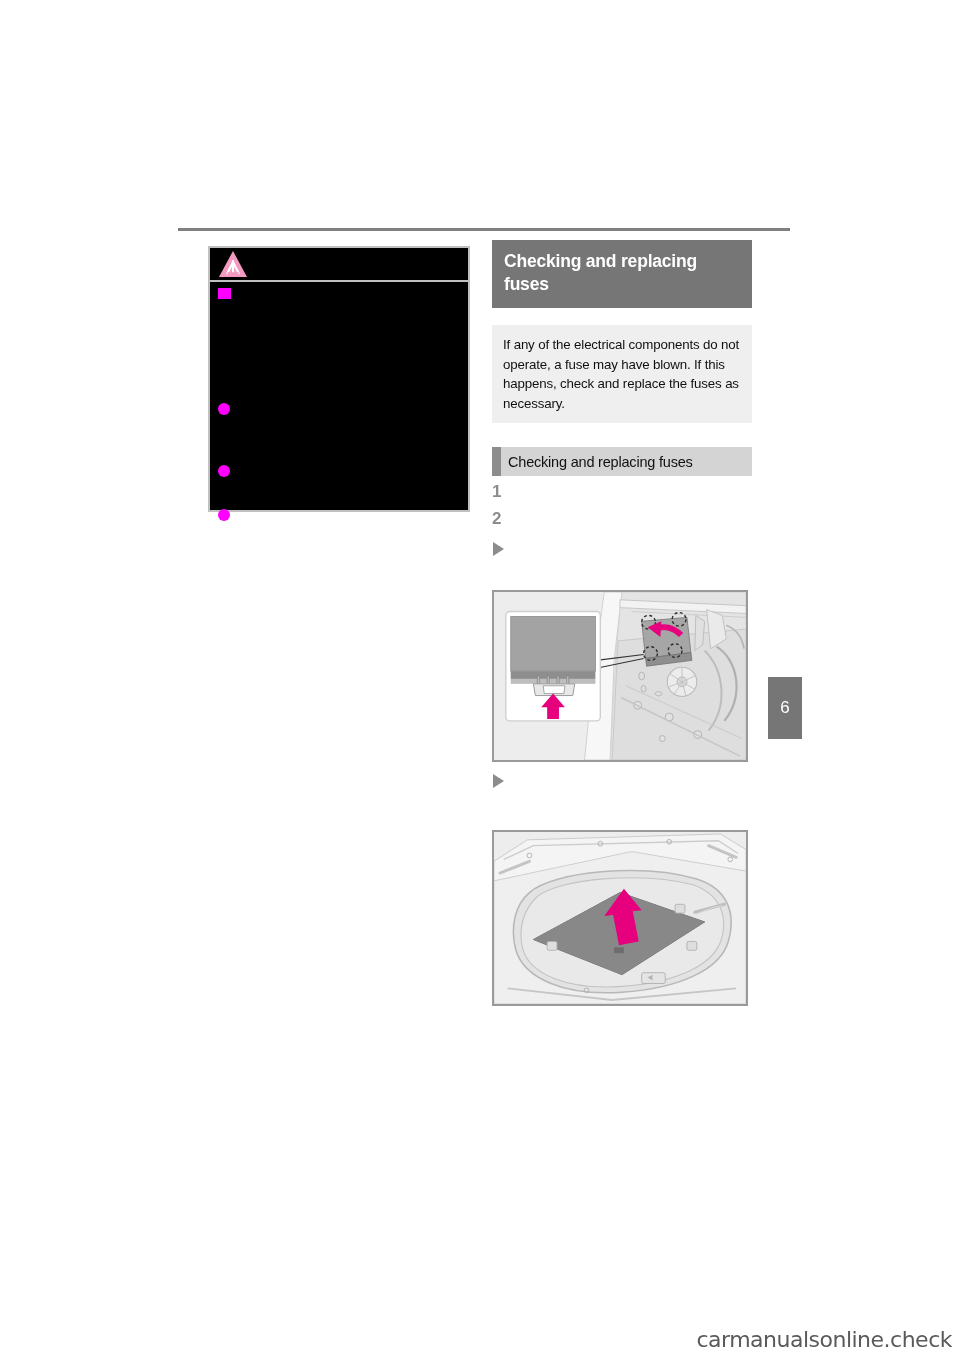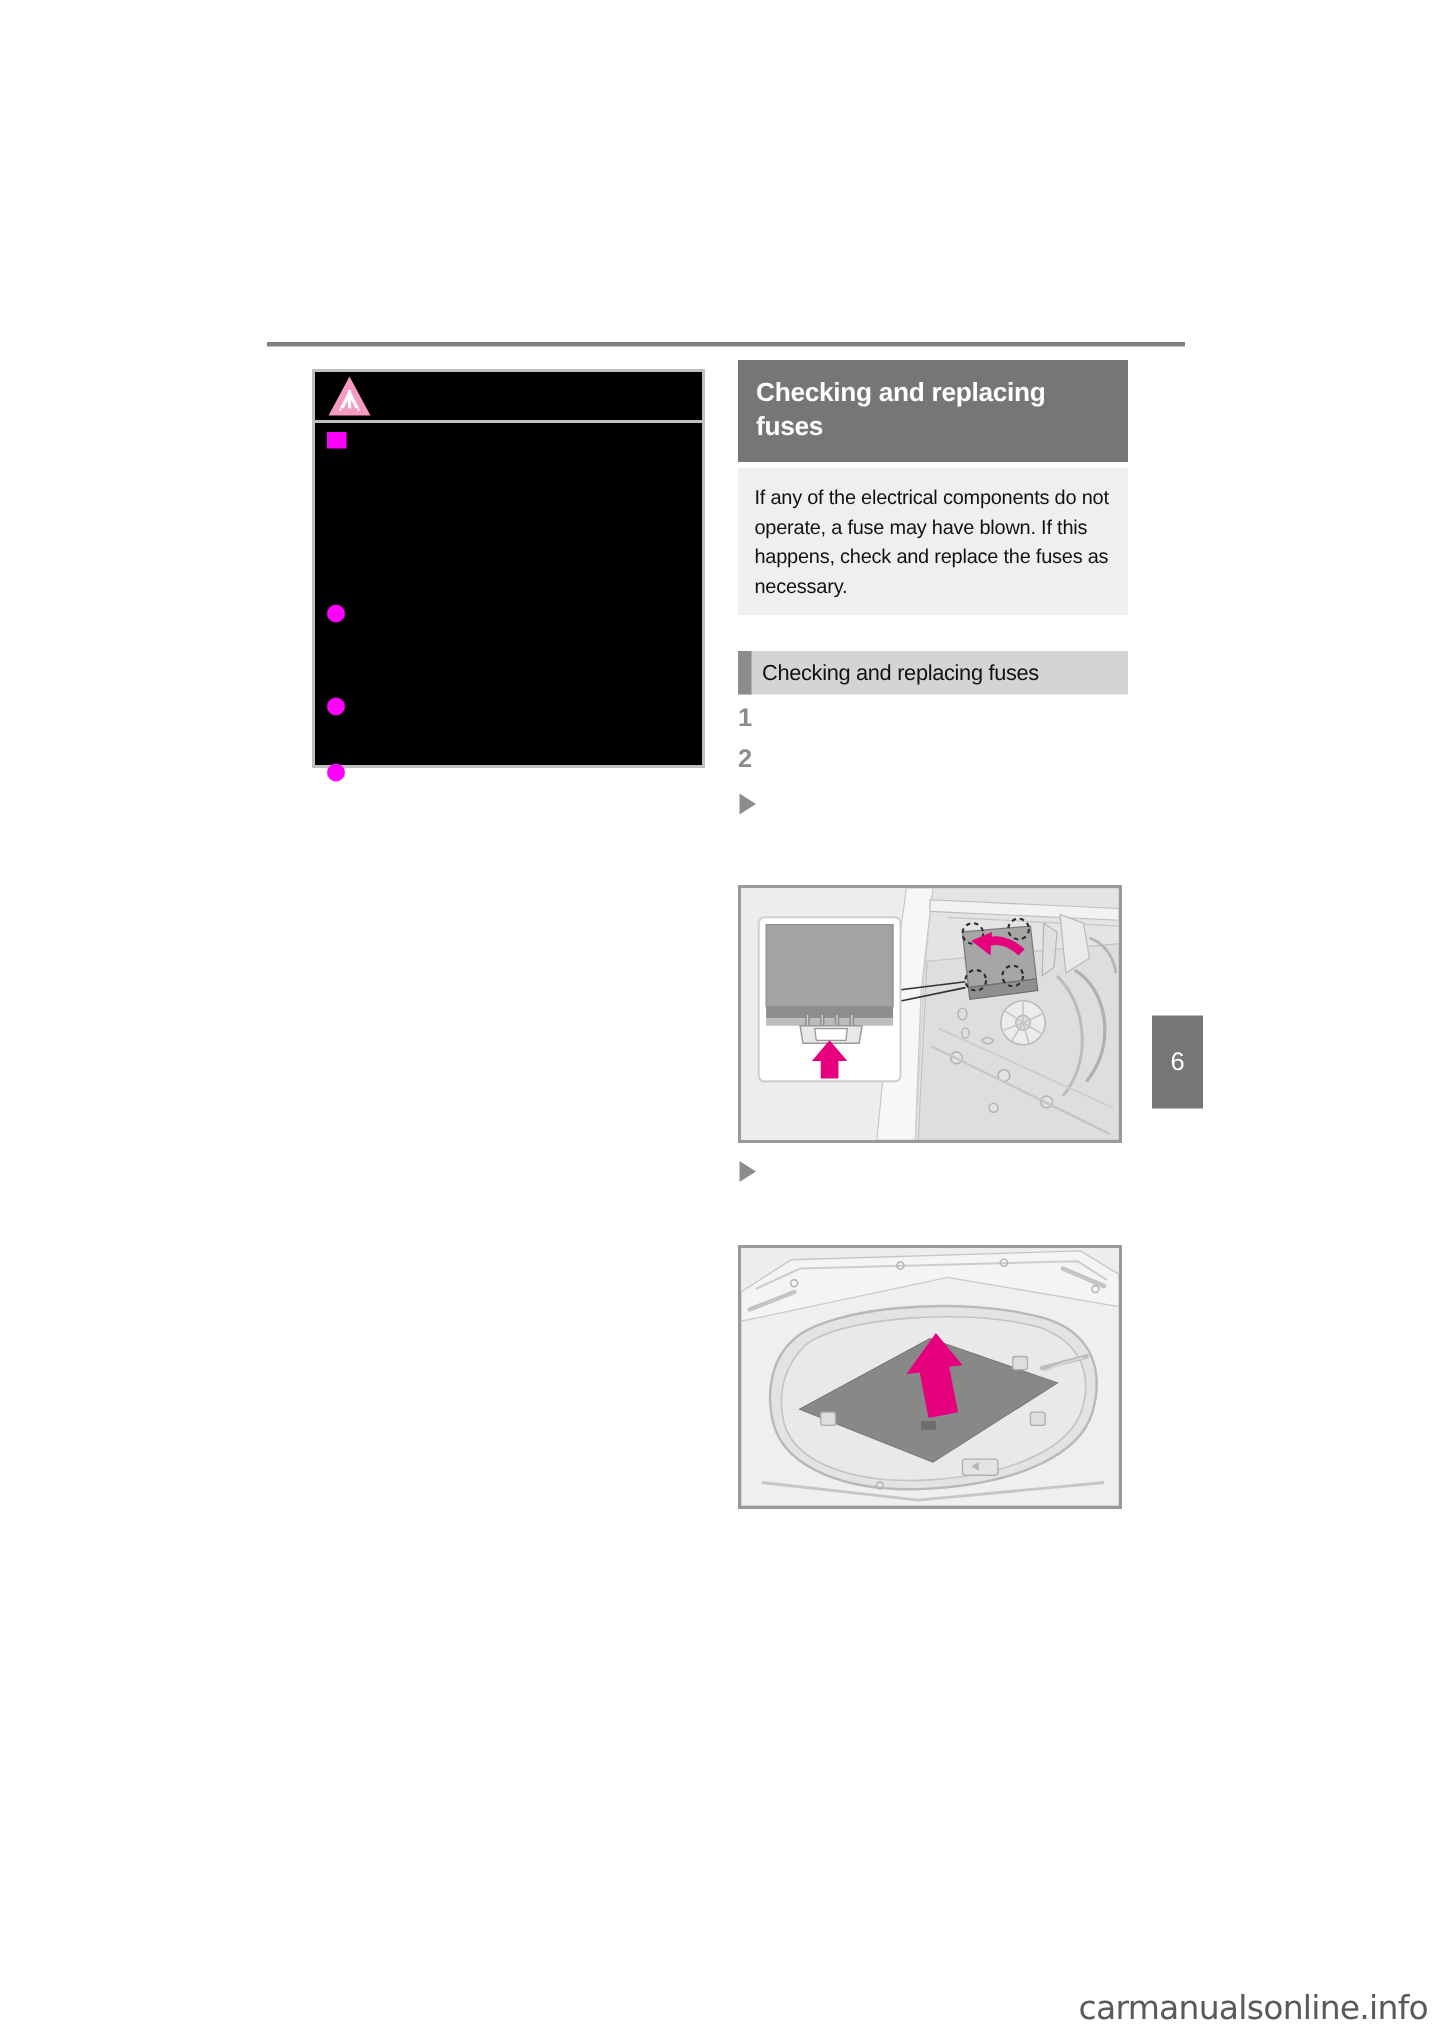--- a/index.html
+++ b/index.html
@@ -127,21 +127,21 @@
     font-size: 17.5px;
     font-weight: bold;
     line-height: 23px;
     padding: 10px 12px 12px 12px;
     box-sizing: border-box;
     width: 260px;
     letter-spacing: -0.2px;
   }
 
   .intro-box {
-    margin-top: 4px;
+    margin-top: 17px;
     background: #efefef;
     color: #111111;
     font-size: 13.3px;
     line-height: 19.5px;
     padding: 10px 10px 10px 11px;
     box-sizing: border-box;
     width: 260px;
     letter-spacing: -0.15px;
   }
 
@@ -436,15 +436,15 @@
       <circle cx="94" cy="162" r="2.4" fill="none" stroke="#b4b4b4" stroke-width="1"></circle>
 
       <path d="M14 160 L120 172 L246 160" fill="none" stroke="#c6c6c6" stroke-width="2"></path>
 
       <polygon points="132,58 150,80 141,81 147,112 127,116 121,85 112,86" fill="#e6007e"></polygon>
     </svg>
   </div>
 
   <div class="chap-tab">6</div>
 
-  <div class="watermark">carmanualsonline.info</div>
+  <div class="watermark">carmanualsonline.check</div>
 
 </div>
 
 </body></html>

